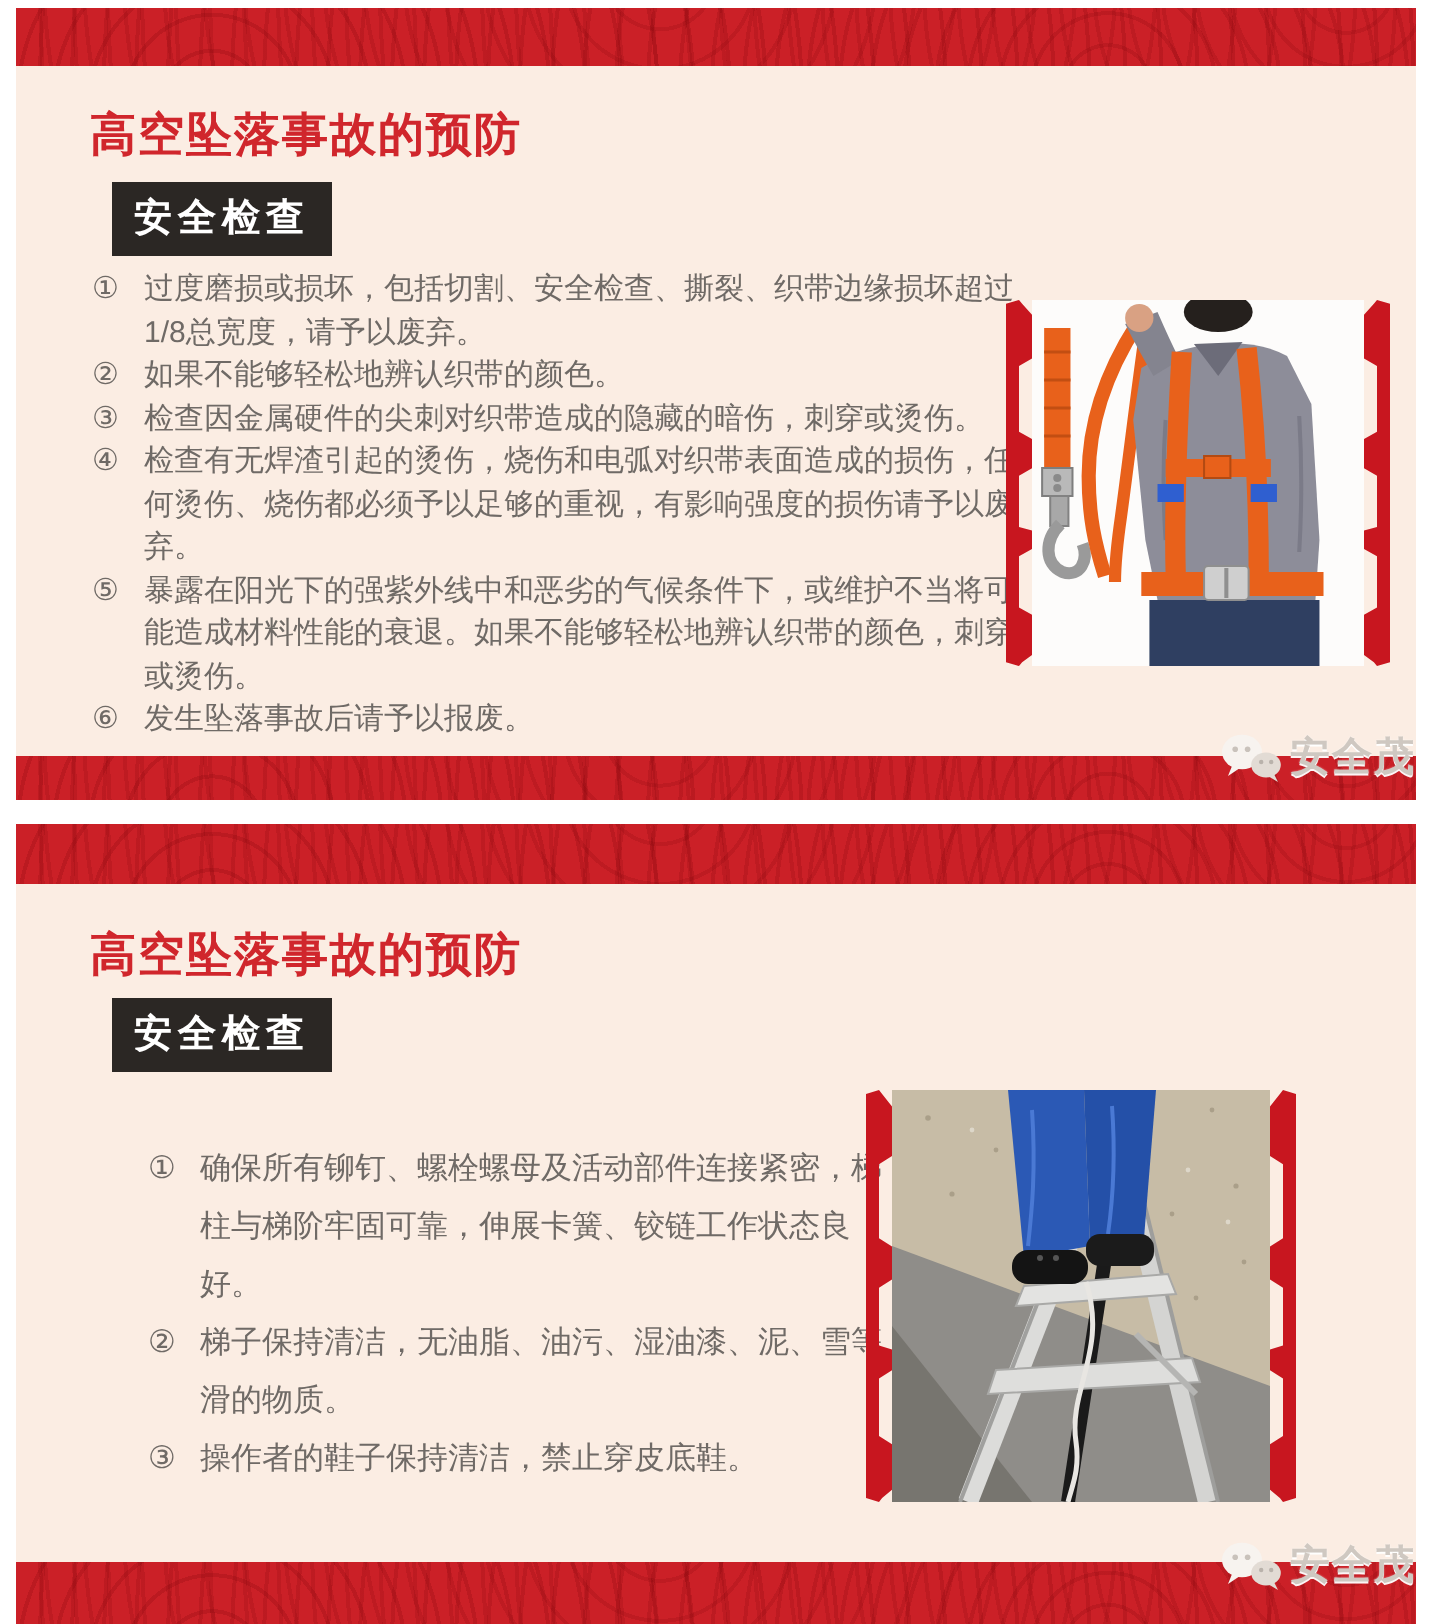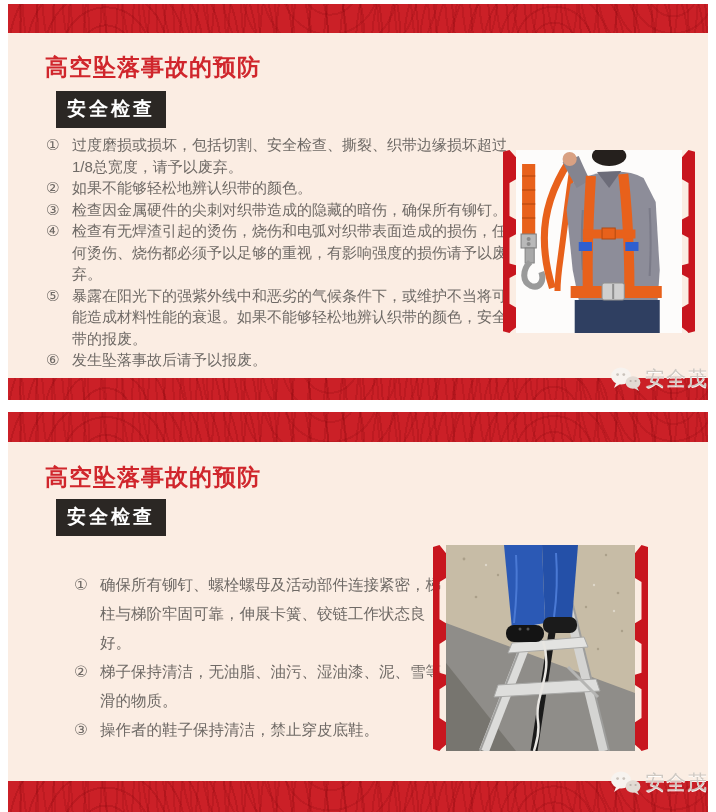--- a/index.html
+++ b/index.html
@@ -64,21 +64,21 @@
     clip-path:polygon(0 1%,50% 0,62% 1%,100% 4%,100% 16%,50% 18%,50% 36%,100% 38%,100% 46%,50% 48%,50% 62%,100% 63%,100% 68%,50% 70%,50% 84%,100% 86%,100% 97%,62% 99%,50% 100%,0 99%);
   }
   .notch-bar.right{transform:scaleX(-1);}
   .photo{flex:1;overflow:hidden;}
   .photo svg{display:block;width:100%;height:100%;}
 
   .watermark{position:absolute;display:flex;align-items:center;gap:3px;z-index:5;}
   .slide-1 .watermark{right:0px;bottom:8px;}
   .slide-2 .watermark{right:0px;bottom:16px;}
   .watermark-text{
-    font-size:20px;font-weight:normal;color:#cfc8c1;letter-spacing:1px;
+    font-size:20px;font-weight:bold;color:#cfc8c1;letter-spacing:1px;
     text-shadow:0 1px 0 rgba(255,255,255,.95), 0 0 1px rgba(255,255,255,.6);
   }
 </style>
 </head>
 <body>
 
 <div class="page">
 
   <section class="slide slide-1">
     <div class="red-bar hdr"></div>
@@ -95,29 +95,29 @@
       <li class="item">
         <span class="item-num">①</span>
         <span class="item-text">过度磨损或损坏，包括切割、安全检查、撕裂、织带边缘损坏超过1/8总宽度，请予以废弃。</span>
       </li>
       <li class="item">
         <span class="item-num">②</span>
         <span class="item-text">如果不能够轻松地辨认织带的颜色。</span>
       </li>
       <li class="item">
         <span class="item-num">③</span>
-        <span class="item-text">检查因金属硬件的尖刺对织带造成的隐藏的暗伤，确保所有铆钉。</span>
+        <span class="item-text">检查因金属硬件的尖刺对织带造成的隐藏的暗伤，刺穿或烫伤。</span>
       </li>
       <li class="item">
         <span class="item-num">④</span>
         <span class="item-text">检查有无焊渣引起的烫伤，烧伤和电弧对织带表面造成的损伤，任何烫伤、烧伤都必须予以足够的重视，有影响强度的损伤请予以废弃。</span>
       </li>
       <li class="item">
         <span class="item-num">⑤</span>
-        <span class="item-text">暴露在阳光下的强紫外线中和恶劣的气候条件下，或维护不当将可能造成材料性能的衰退。如果不能够轻松地辨认织带的颜色，安全带的报废。</span>
+        <span class="item-text">暴露在阳光下的强紫外线中和恶劣的气候条件下，或维护不当将可能造成材料性能的衰退。如果不能够轻松地辨认织带的颜色，刺穿或烫伤。</span>
       </li>
       <li class="item">
         <span class="item-num">⑥</span>
         <span class="item-text">发生坠落事故后请予以报废。</span>
       </li>
     </ol>
 
     <div class="photo-frame">
       <div class="notch-bar"></div>
       <div class="photo">

